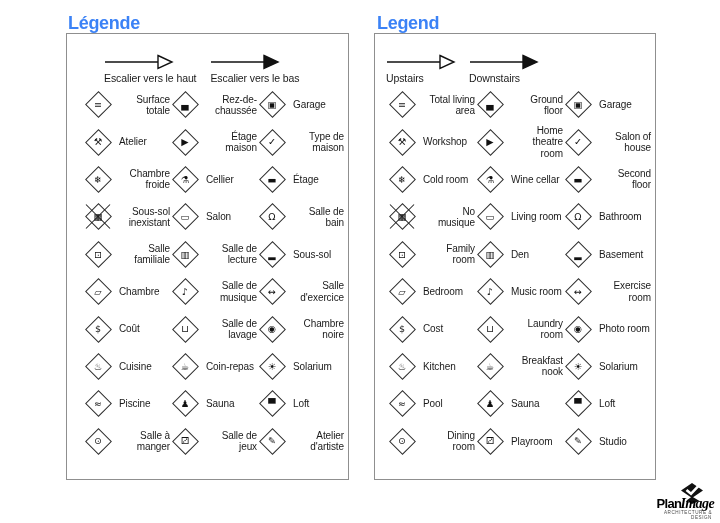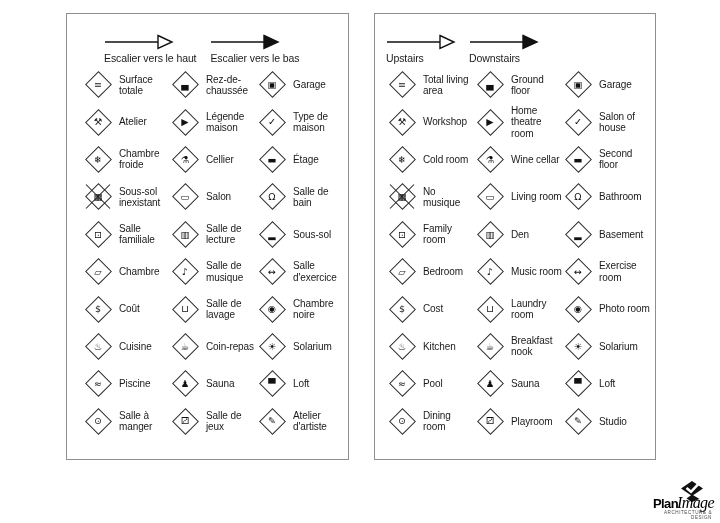--- a/index.html
+++ b/index.html
@@ -7,22 +7,22 @@
     width:720px;height:523px;position:relative;overflow:hidden;
     background:#fff;color:#111;
     font-family:"Liberation Sans","DejaVu Sans",sans-serif;
   }
   .panel-title{
     position:absolute;top:1px;font-size:18px;font-weight:700;letter-spacing:-.3px;color:#3b82f6;
   }
   #t-fr{left:68px}
   #t-en{left:377px}
   .panel{
-    position:absolute;top:13px;height:447px;box-sizing:border-box;
-    border:1.5px solid #8f8f8f;background:#fff;
+    position:absolute;top:33px;height:447px;box-sizing:border-box;
+    border:1.5px solid #8f8f8f;background:#fff;text-align:right;
   }
   #p-fr{left:66px;width:283px}
   #p-en{left:374px;width:282px}
   .arrows{display:flex;margin-top:20px;margin-bottom:2px}
   #p-fr .arrows{padding-left:37px;gap:14px}
   #p-en .arrows{padding-left:11px;gap:13px}
   .arrowcol{display:flex;flex-direction:column;gap:2px;align-items:flex-start}
   .alabel{font-size:10.5px;letter-spacing:-.1px;color:#1a1a1a;white-space:nowrap}
   .grid{display:grid;grid-template-columns:1fr 1fr 1fr;margin-top:2px}
   #p-fr .grid{padding-left:16px;padding-right:4px}
@@ -46,21 +46,21 @@
   .cross::before{transform:rotate(45deg)}
   .cross::after{transform:rotate(-45deg)}
   .lbl{font-size:10px;line-height:1.12;letter-spacing:-.1px;max-width:68px;color:#1a1a1a}
   .arrow{display:block}
   
   .logo{position:absolute;right:6px;bottom:3px;width:72px}
   .logo-mark{display:block;margin:0 10px -8px auto}
   .logo-text{font-size:13px;font-weight:700;letter-spacing:-.6px;color:#000;white-space:nowrap;text-align:right}
   .logo-text .it{
     font-family:"Liberation Serif","DejaVu Serif",serif;
-    font-style:italic;font-weight:400;font-size:16px;margin-left:-1px;
+    font-style:italic;font-weight:700;font-size:14px;margin-left:-1px;
   }
   .logo-tag{font-size:4.6px;letter-spacing:.55px;color:#4a4a4a;text-align:right;margin-top:-1.5px;padding-right:2px}
 </style>
 </head>
 <body>
 
 <h1 class="panel-title" id="t-fr">Légende</h1>
 <h1 class="panel-title" id="t-en">Legend</h1>
 
 <section class="panel" id="p-fr">
@@ -102,21 +102,21 @@
       <div class="cell">
         <span class="diamond">
           <span class="glyph">⚒</span>
         </span>
         <span class="lbl">Atelier</span>
       </div>
       <div class="cell">
         <span class="diamond">
           <span class="glyph">▶</span>
         </span>
-        <span class="lbl">Légende maison</span>
+        <span class="lbl">Étage maison</span>
       </div>
       <div class="cell">
         <span class="diamond">
           <span class="glyph">✓</span>
         </span>
         <span class="lbl">Type de maison</span>
       </div>
       <div class="cell">
         <span class="diamond">
           <span class="glyph">❄</span>

